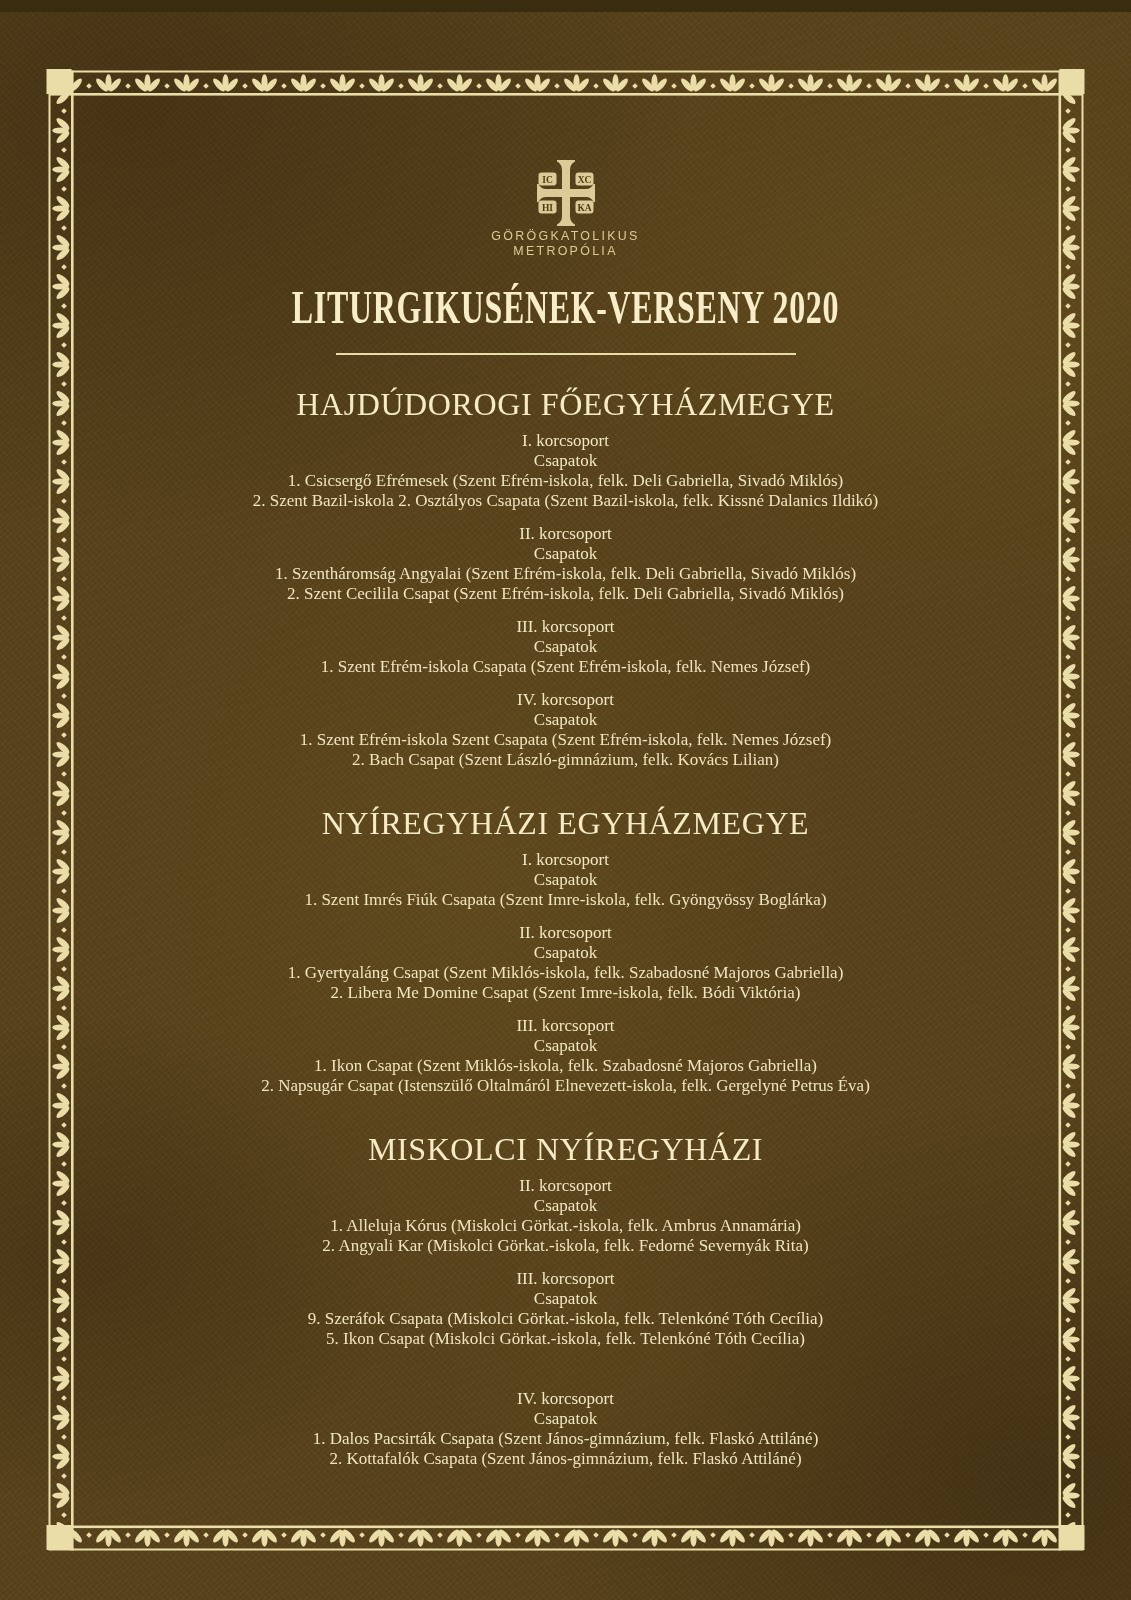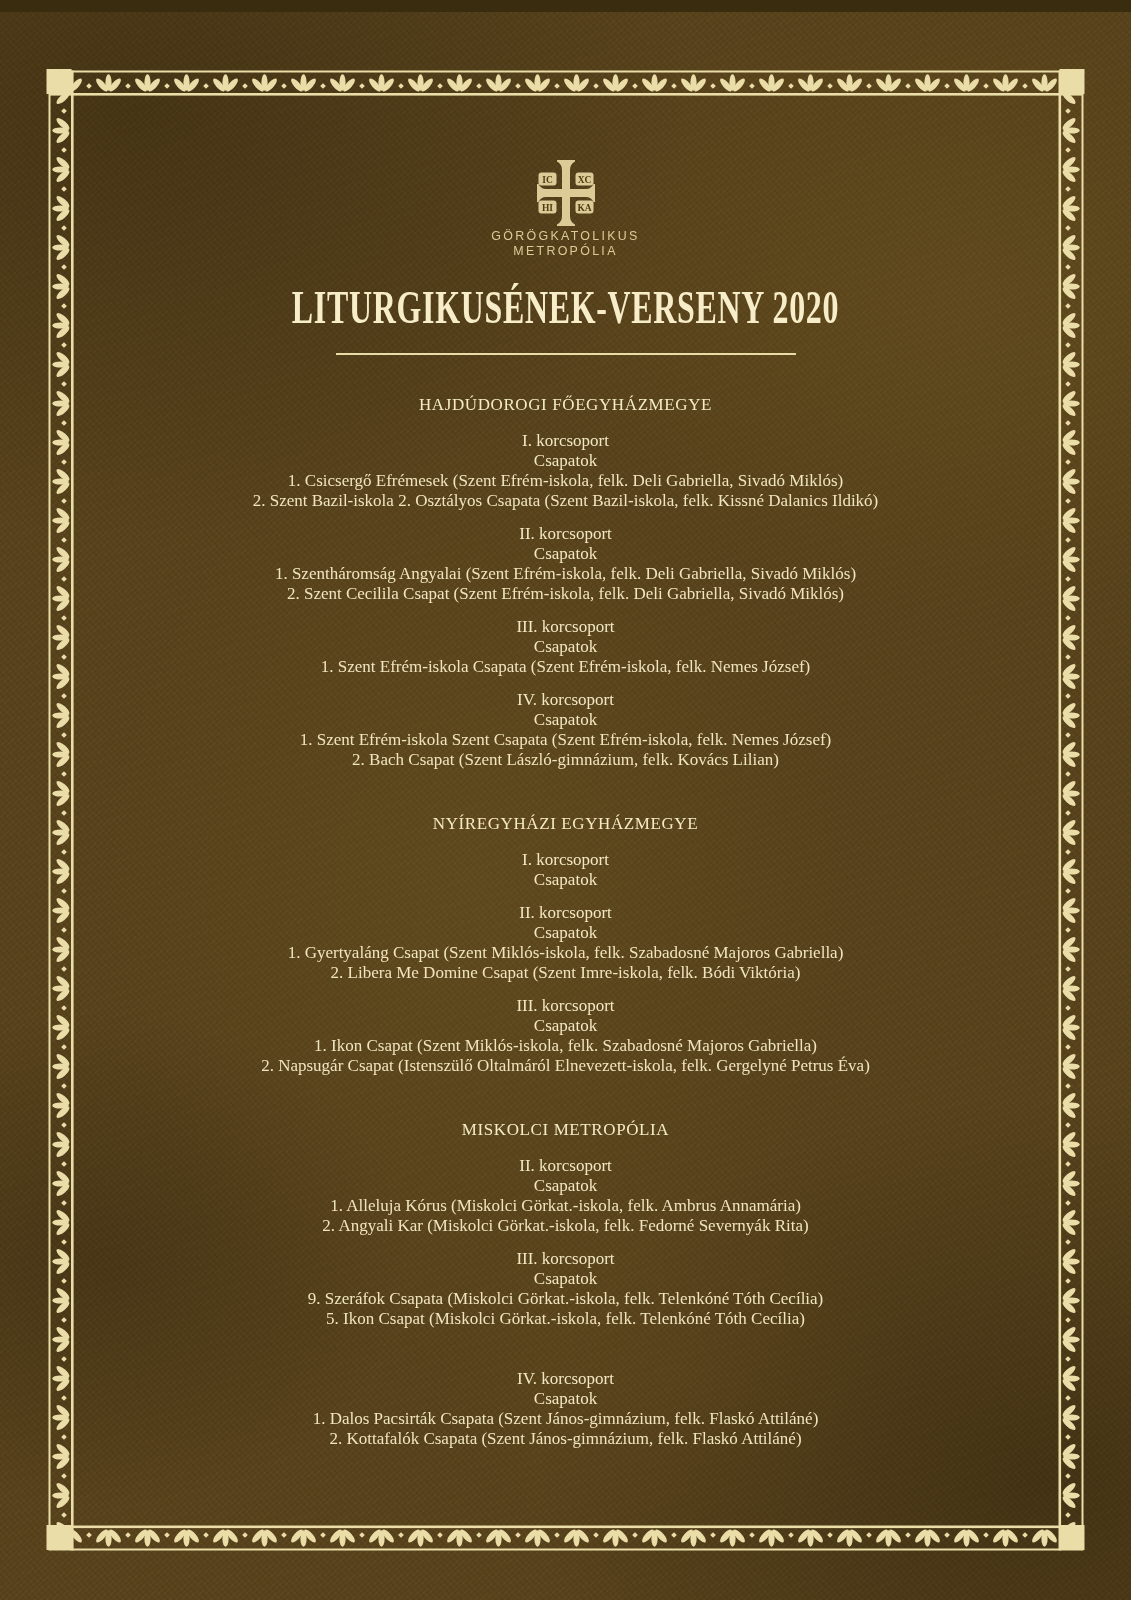--- a/index.html
+++ b/index.html
@@ -44,21 +44,21 @@
     white-space:nowrap;
   }
   .title-rule{
     width:460px;height:2px;background:#e9dca6;
     margin:23px auto 0 auto;border:none;
   }
 
   .sec{margin-top:36px;}
   .sec + .sec{margin-top:40px;}
   .sec-heading{
-    margin:0;font-size:17px;line-height:27px;font-weight:400;
+    margin:0;font-size:32px;line-height:27px;font-weight:400;
     color:#f5ecc6;letter-spacing:0.6px;
   }
   .group{margin-top:13px;}
   .group.gap-lg{margin-top:40px;}
   .g-label,.g-sub,.team{font-size:17px;line-height:20px;color:#f0e5bf;}
   .g-label,.g-sub{color:#f2e8c3;font-family:Liberation Serif, serif;}
 </style>
 </head>
 <body>
 
@@ -174,37 +174,38 @@
         <div class="team">1. Szent Efrém-iskola Szent Csapata (Szent Efrém-iskola, felk. Nemes József)</div>
         <div class="team">2. Bach Csapat (Szent László-gimnázium, felk. Kovács Lilian)</div>
       </div>
     </section>
 
     <section class="sec">
       <h2 class="sec-heading">NYÍREGYHÁZI EGYHÁZMEGYE</h2>
       <div class="group">
         <div class="g-label">I. korcsoport</div>
         <div class="g-sub">Csapatok</div>
+        <div class="team">1. Szent Imrés Fiúk Csapata (Szent Imre-iskola, felk. Gyöngyössy Boglárka)</div>
       </div>
       <div class="group">
         <div class="g-label">II. korcsoport</div>
         <div class="g-sub">Csapatok</div>
         <div class="team">1. Gyertyaláng Csapat (Szent Miklós-iskola, felk. Szabadosné Majoros Gabriella)</div>
         <div class="team">2. Libera Me Domine Csapat (Szent Imre-iskola, felk. Bódi Viktória)</div>
       </div>
       <div class="group">
         <div class="g-label">III. korcsoport</div>
         <div class="g-sub">Csapatok</div>
         <div class="team">1. Ikon Csapat (Szent Miklós-iskola, felk. Szabadosné Majoros Gabriella)</div>
         <div class="team">2. Napsugár Csapat (Istenszülő Oltalmáról Elnevezett-iskola, felk. Gergelyné Petrus Éva)</div>
       </div>
     </section>
 
     <section class="sec">
-      <h2 class="sec-heading">MISKOLCI METROPÓLIA</h2>
+      <h2 class="sec-heading">MISKOLCI NYÍREGYHÁZI</h2>
       <div class="group">
         <div class="g-label">II. korcsoport</div>
         <div class="g-sub">Csapatok</div>
         <div class="team">1. Alleluja Kórus (Miskolci Görkat.-iskola, felk. Ambrus Annamária)</div>
         <div class="team">2. Angyali Kar (Miskolci Görkat.-iskola, felk. Fedorné Severnyák Rita)</div>
       </div>
       <div class="group">
         <div class="g-label">III. korcsoport</div>
         <div class="g-sub">Csapatok</div>
         <div class="team">9. Szeráfok Csapata (Miskolci Görkat.-iskola, felk. Telenkóné Tóth Cecília)</div>

